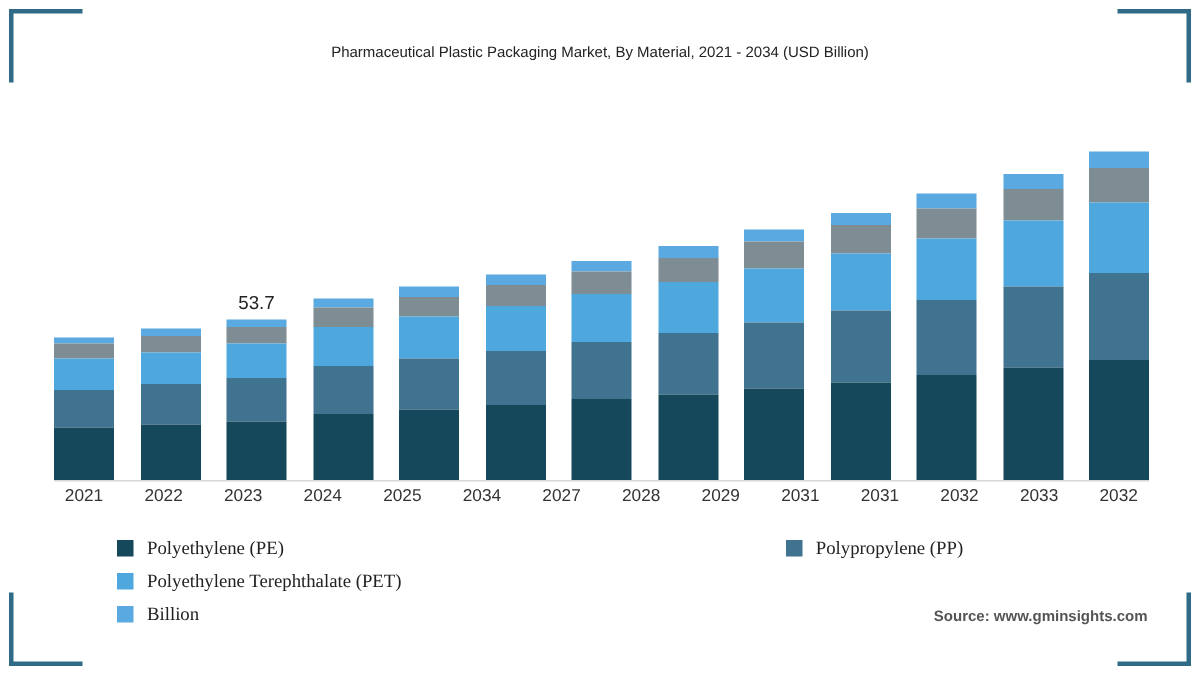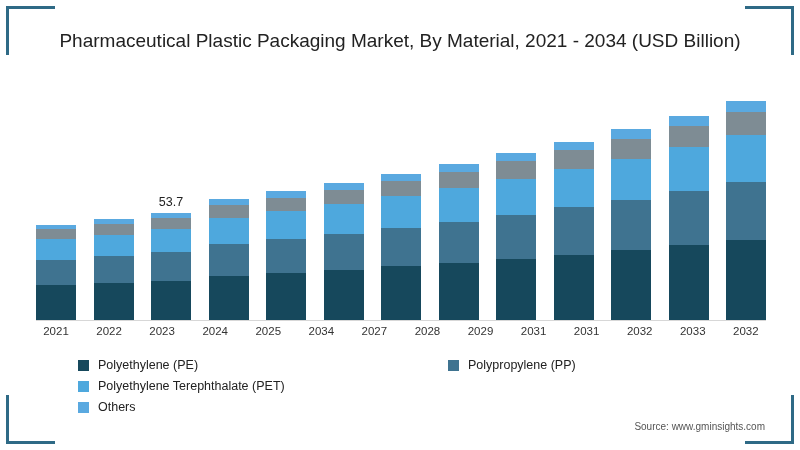--- a/index.html
+++ b/index.html
@@ -31,21 +31,21 @@
   .corner.tr { top: 6px; right: 6px; border-top: 3px solid #2f6a86; border-right: 3px solid #2f6a86; }
   .corner.bl { bottom: 6px; left: 6px; border-bottom: 3px solid #2f6a86; border-left: 3px solid #2f6a86; }
   .corner.br { bottom: 6px; right: 6px; border-bottom: 3px solid #2f6a86; border-right: 3px solid #2f6a86; }
 
   #title {
     position: absolute;
     top: 30px;
     left: 0;
     width: 800px;
     text-align: center;
-    font-size: 19px;
+    font-size: 10px;
     color: #222222;
     font-family: "Liberation Sans", sans-serif;
   }
 
   #plot {
     position: absolute;
     left: 36px;
     top: 70px;
     width: 730px;
     height: 250px;
@@ -107,40 +107,42 @@
     left: 78px;
     top: 358px;
     width: 640px;
     font-size: 12.5px;
     color: #222222;
   }
   .legend-row {
     display: flex;
     width: 100%;
     margin-bottom: 7px;
+    font-family: Liberation Serif, serif;
   }
   .legend-item {
     display: flex;
     align-items: center;
   }
   .legend-item.col1 { width: 370px; }
-  .legend-item.col2 { width: 270px; }
+  .legend-item.col2 { width: 270px; justify-content: center; }
   .swatch {
     width: 11px;
     height: 11px;
     margin-right: 9px;
     flex: 0 0 auto;
   }
 
   #source {
     position: absolute;
     right: 35px;
-    bottom: 18px;
+    bottom: 33px;
     font-size: 10px;
     color: #555555;
+    font-weight: bold;
   }
 </style>
 </head>
 <body>
 
 <div id="page">
 
   <div class="corner tl"></div>
   <div class="corner tr"></div>
   <div class="corner bl"></div>
@@ -276,19 +278,19 @@
     </div>
     <div class="legend-row">
       <div class="legend-item col1">
         <span class="swatch" style="background:#4ea8dd"></span>
         <span>Polyethylene Terephthalate (PET)</span>
       </div>
     </div>
     <div class="legend-row">
       <div class="legend-item col1">
         <span class="swatch" style="background:#5aa9e0"></span>
-        <span>Others</span>
+        <span>Billion</span>
       </div>
     </div>
   </div>
 
   <div id="source">Source: www.gminsights.com</div>
 </div>
 
 </body></html>

